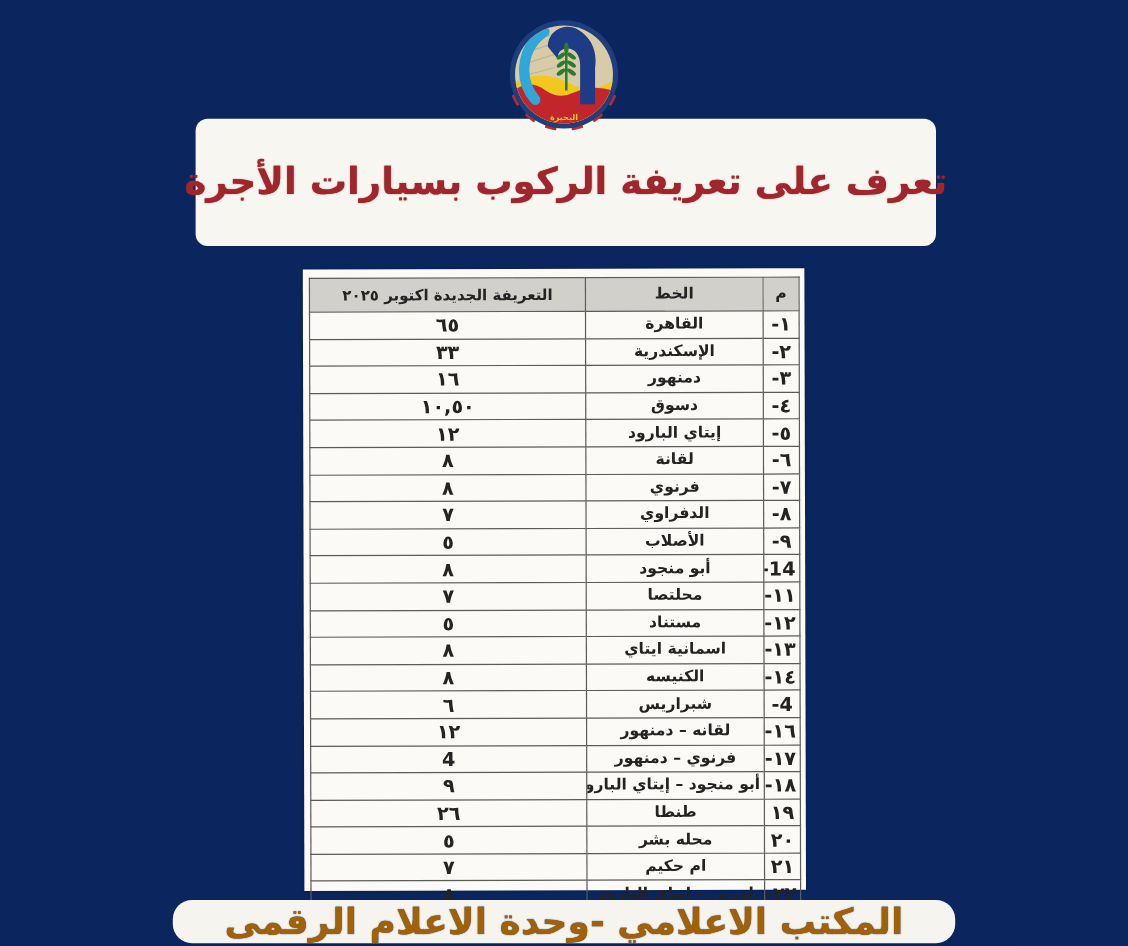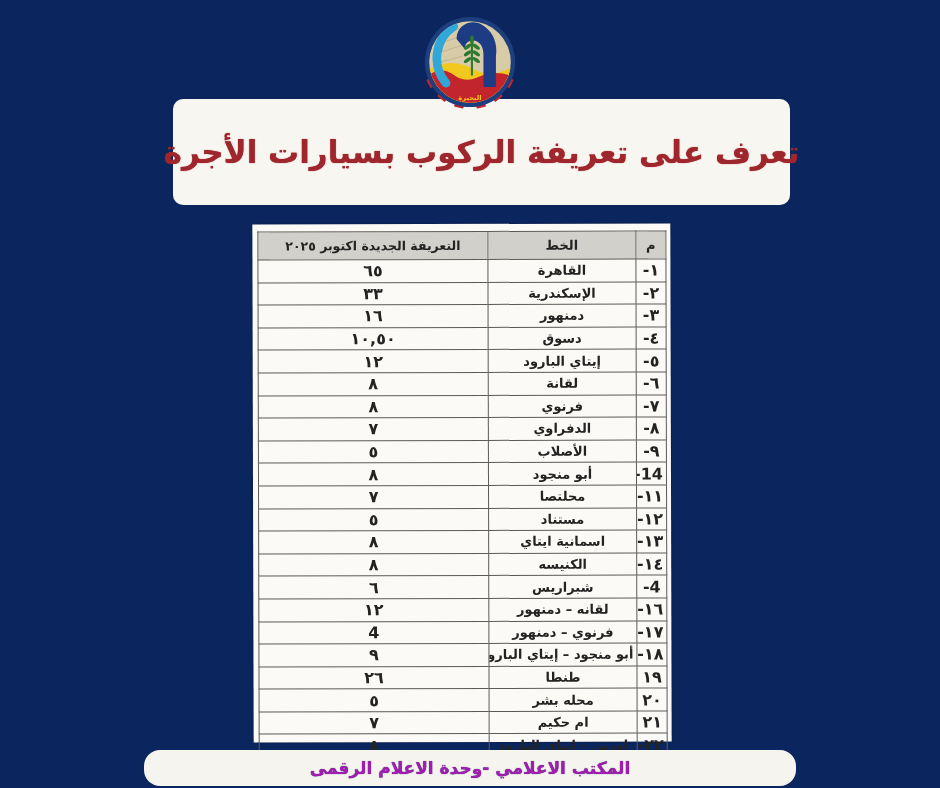--- a/index.html
+++ b/index.html
@@ -11,21 +11,21 @@
   }
   #canvas{position:absolute;inset:0;width:940px;height:788px;background:#0b265e;}
 
   
   .logo{
     position:absolute;left:422px;top:14px;width:96px;height:96px;z-index:5;
   }
 
   
   .title-banner{
-    position:absolute;left:173px;top:99px;width:617px;height:106px;
+    position:absolute;left:163px;top:99px;width:617px;height:106px;
     background:#f8f6f0;border-radius:10px;z-index:2;
     display:flex;flex-direction:row;justify-content:center;align-items:center;
     direction:rtl;
     gap:35px;
   }
   .title-line{
     color:#9e262c;font-weight:bold;font-size:31px;line-height:48px;
     white-space:nowrap;letter-spacing:0;
     text-shadow:0 0 1px #9e262c;
   }
@@ -59,21 +59,21 @@
     font-size:16px;display:inline-block;
   }
 
   
   .footer-banner{
     position:absolute;left:144px;top:750px;width:652px;height:36px;
     background:#f6f4ee;border-radius:16px;z-index:2;
     display:flex;justify-content:center;align-items:center;direction:rtl;
   }
   .footer-text{
-    color:#a21caf;font-weight:bold;font-size:17px;white-space:nowrap;
+    color:#a16207;font-weight:bold;font-size:30px;white-space:nowrap;
     text-shadow:0 0 1px #152a5e;
   }
 </style>
 </head>
 <body>
 
 <div id="canvas">
 
   <svg class="logo" viewBox="0 0 100 100" aria-hidden="true">
     <defs>

